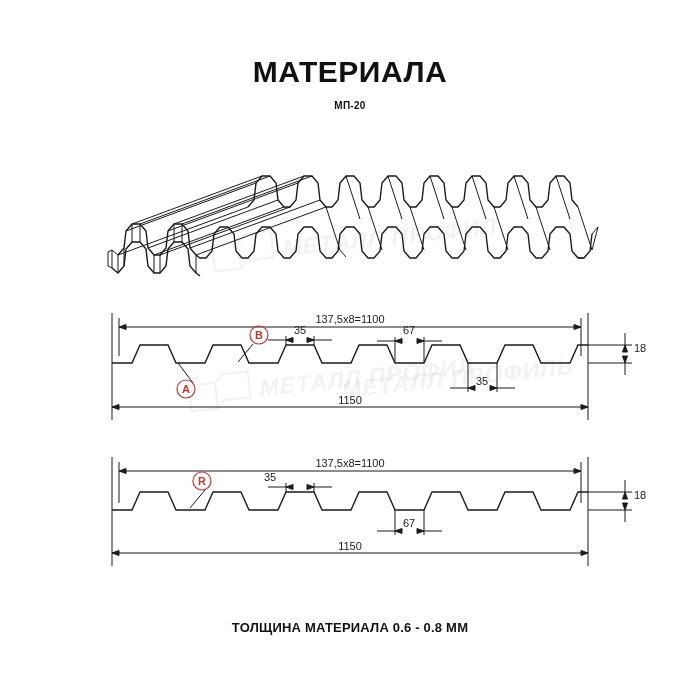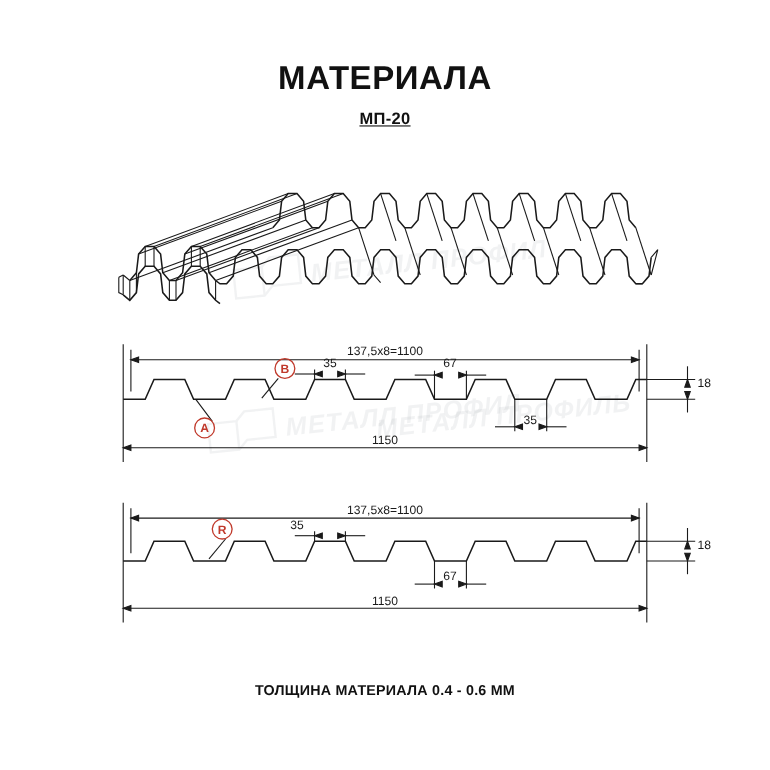--- a/index.html
+++ b/index.html
@@ -29,26 +29,25 @@
     text-align: center;
   }
   .title {
     font-size: 30px;
     font-weight: bold;
     letter-spacing: 0.5px;
     color: #111111;
     line-height: 1.1;
   }
   .subtitle {
-    font-size: 15px;
+    font-size: 10px;
     font-weight: bold;
     color: #111111;
     margin-top: 12px;
     letter-spacing: 0.3px;
-    text-decoration: underline;
   }
   .footer-note {
     position: absolute;
     top: 620px;
     left: 0;
     width: 700px;
     text-align: center;
     font-size: 13px;
     font-weight: bold;
     color: #111111;
@@ -347,13 +346,13 @@
     <text class="dim-txt" x="409" y="527" text-anchor="middle">67</text>
 
     <g>
       <path class="ln thin" d="M205 490 L190 508" stroke="#c0392b"></path>
       <circle cx="202" cy="481" r="9" fill="none" stroke="#c0392b" stroke-width="1.2"></circle>
       <text class="callout-txt" x="202" y="485" text-anchor="middle">R</text>
     </g>
   </g>
 </svg>
 
-<div class="footer-note">ТОЛЩИНА МАТЕРИАЛА 0.4 - 0.6 ММ</div>
+<div class="footer-note">ТОЛЩИНА МАТЕРИАЛА 0.6 - 0.8 ММ</div>
 
 </body></html>

